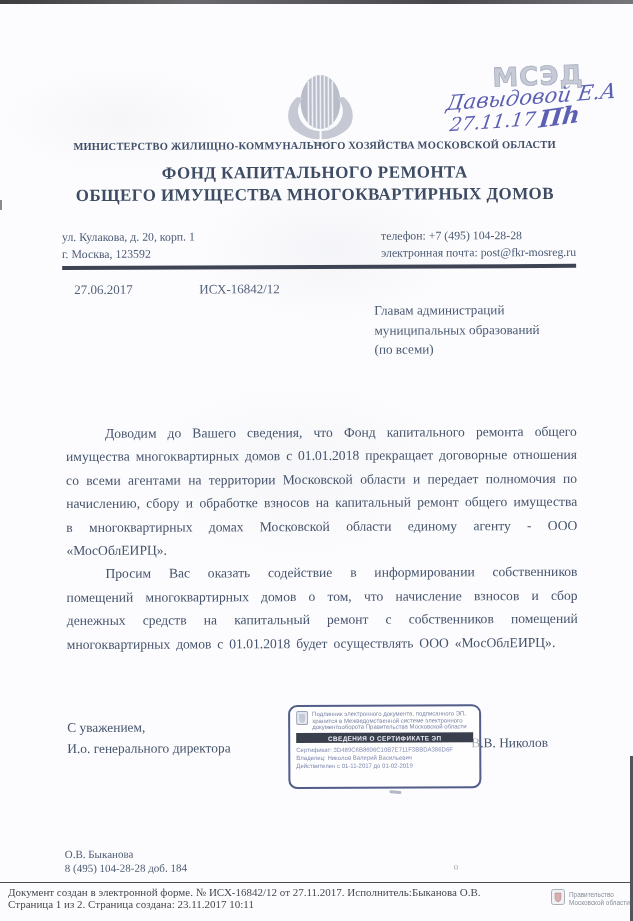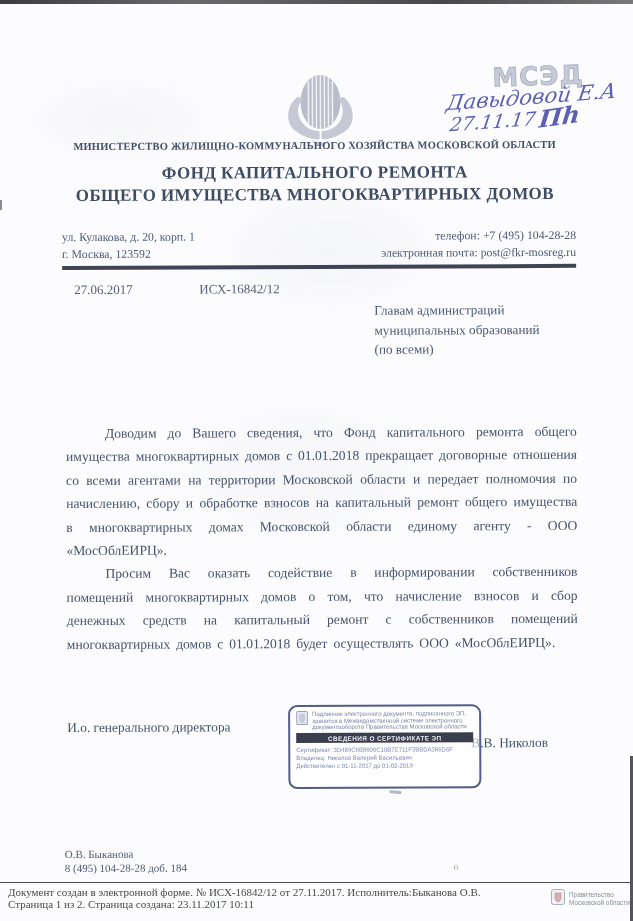--- a/index.html
+++ b/index.html
@@ -32,21 +32,21 @@
   .hw3 { left:541px; top:103px; font-size:24px; font-weight:bold; transform:skewX(-14deg) rotate(-8deg); }
 
   
   .emblem { position:absolute; left:283px; top:70px; }
   .ministry { position:absolute; left:36px; top:140px; width:560px; text-align:center;
     font-size:10.5px; font-weight:bold; letter-spacing:0.2px; color:#414f68; }
   .org { position:absolute; left:36px; top:162px; width:560px; text-align:center;
     font-size:17px; font-weight:bold; line-height:22px; letter-spacing:0.4px; color:#3d4b63; }
 
   .addr-left  { position:absolute; left:63px;  top:228px; font-size:11.8px; line-height:16.5px; color:#4b5a74; }
-  .addr-right { position:absolute; right:56px; top:228px; font-size:11.8px; line-height:16.5px; color:#4b5a74; text-align:right; }
+  .addr-right { position:absolute; right:56px; top:228px; font-size:11.8px; line-height:16.5px; color:#4b5a74; }
 
   .rule { position:absolute; left:63px; top:265px; width:514px; height:3.5px; background:#3e4454; }
 
   .ref-date { position:absolute; left:75px;  top:281px; font-size:13px; color:#55627a; }
   .ref-num  { position:absolute; left:200px; top:281px; font-size:13px; color:#55627a; }
   .recipient { position:absolute; left:375px; top:301px; font-size:13.2px; line-height:19.5px; color:#4b5a74; }
 
   
   .bodytext { position:absolute; left:66px; top:421px; width:511px;
     font-size:13.6px; line-height:23.4px; text-align:justify; word-spacing:2.5px; color:#46546c; }
@@ -122,20 +122,21 @@
       <div>муниципальных образований</div>
       <div>(по всеми)</div>
     </div>
 
     <div class="bodytext">
       <p>Доводим до Вашего сведения, что Фонд капитального ремонта общего имущества многоквартирных домов с 01.01.2018 прекращает договорные отношения со всеми агентами на территории Московской области и передает полномочия по начислению, сбору и обработке взносов на капитальный ремонт общего имущества в многоквартирных домах Московской области единому агенту - ООО «МосОблЕИРЦ».</p>
       <p>Просим Вас оказать содействие в информировании собственников помещений многоквартирных домов о том, что начисление взносов и сбор денежных средств на капитальный ремонт с собственников помещений многоквартирных домов с 01.01.2018 будет осуществлять ООО «МосОблЕИРЦ».</p>
     </div>
 
     <div class="sig-left">
+      <div>С уважением,</div>
       <div>И.о. генерального директора</div>
     </div>
     <div class="sig-name">В.В. Николов</div>
 
     <div class="stamp">
       <div class="stamp-head">
         <span>
           <svg width="12" height="14" viewBox="0 0 12 14">
             <rect x="0.5" y="0.5" width="11" height="13" rx="1.5" fill="#e4e7ee" stroke="#9aa2b8"></rect>
             <path d="M3 3 h6 v5 q0 3 -3 4 q-3 -1 -3 -4 Z" fill="#c4cad8"></path>

